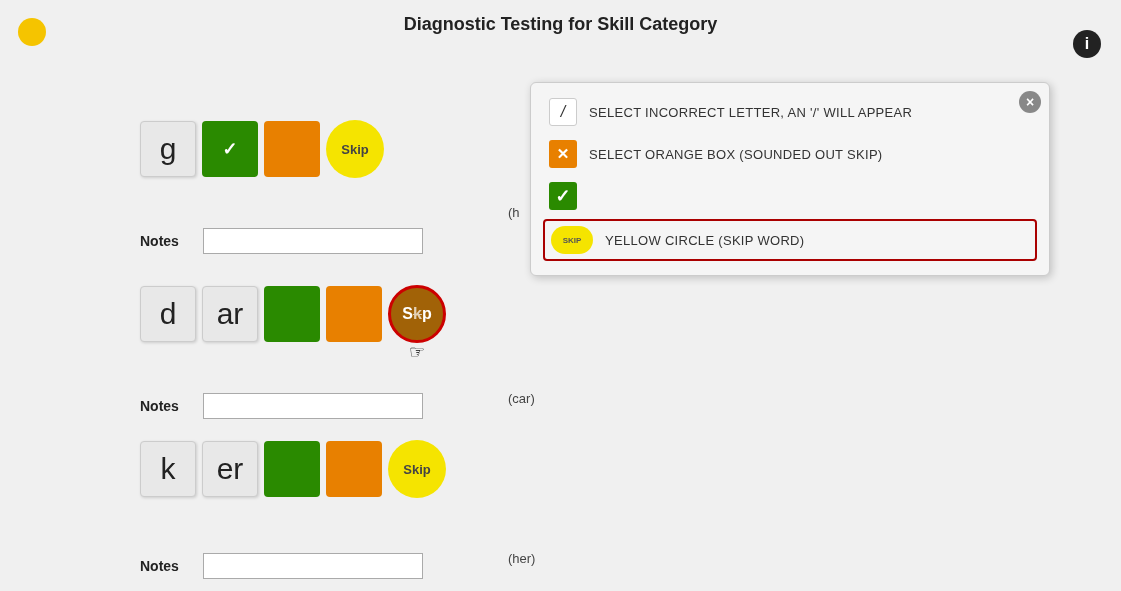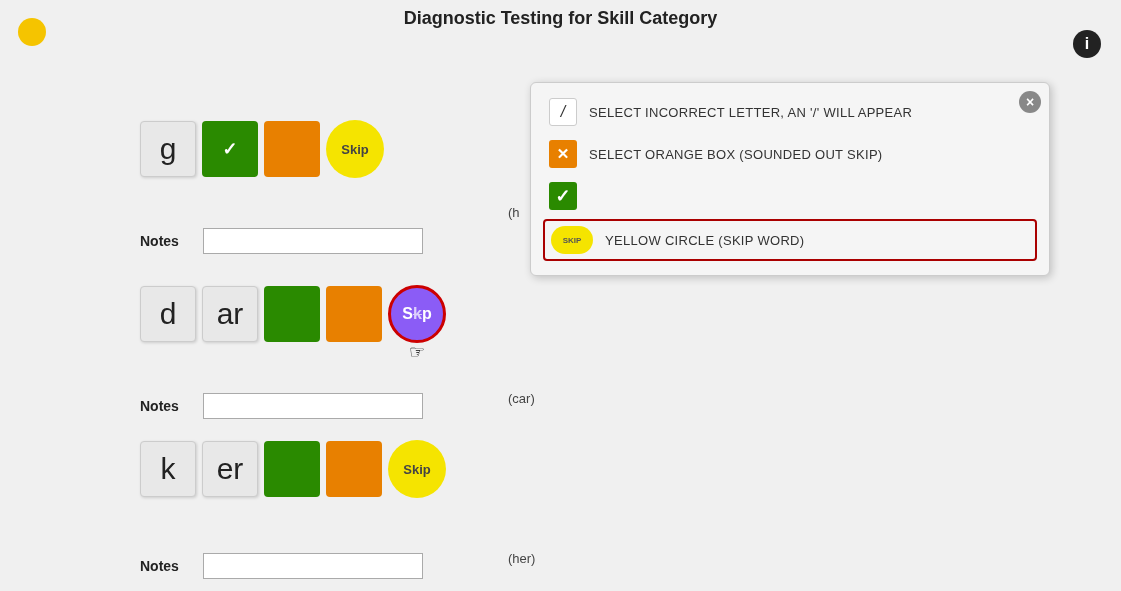--- a/index.html
+++ b/index.html
@@ -14,21 +14,21 @@
 
     .page {
       width: 1121px;
       height: 591px;
       background: #f0f0f0;
       position: relative;
     }
 
     .header {
       text-align: center;
-      padding-top: 8px;
+      padding-top: 14px;
       padding-bottom: 6px;
     }
 
     .header-title {
       font-size: 18px;
       font-weight: bold;
       color: #222;
     }
 
     .header-subtitle {
@@ -114,21 +114,21 @@
       color: #444;
       cursor: pointer;
       display: flex;
       align-items: center;
       justify-content: center;
     }
 
     .skip-btn-orange {
       width: 58px;
       height: 58px;
-      background: #8b5cf6;
+      background: #a16207;
       border-radius: 50%;
       border: 3px solid #c00;
       font-size: 13px;
       font-weight: bold;
       color: #fff;
       cursor: pointer;
       display: flex;
       align-items: center;
       justify-content: center;
       position: relative;

